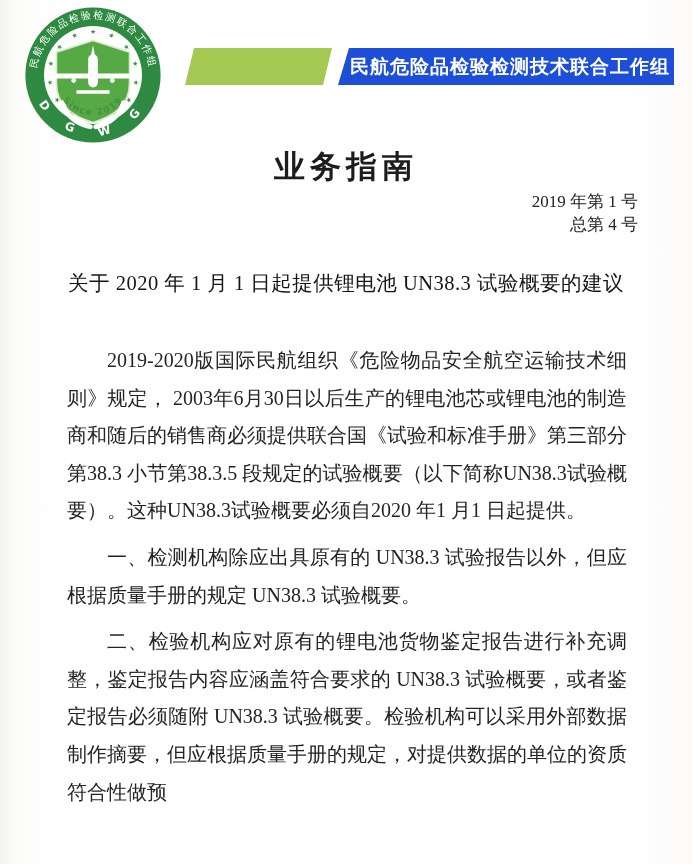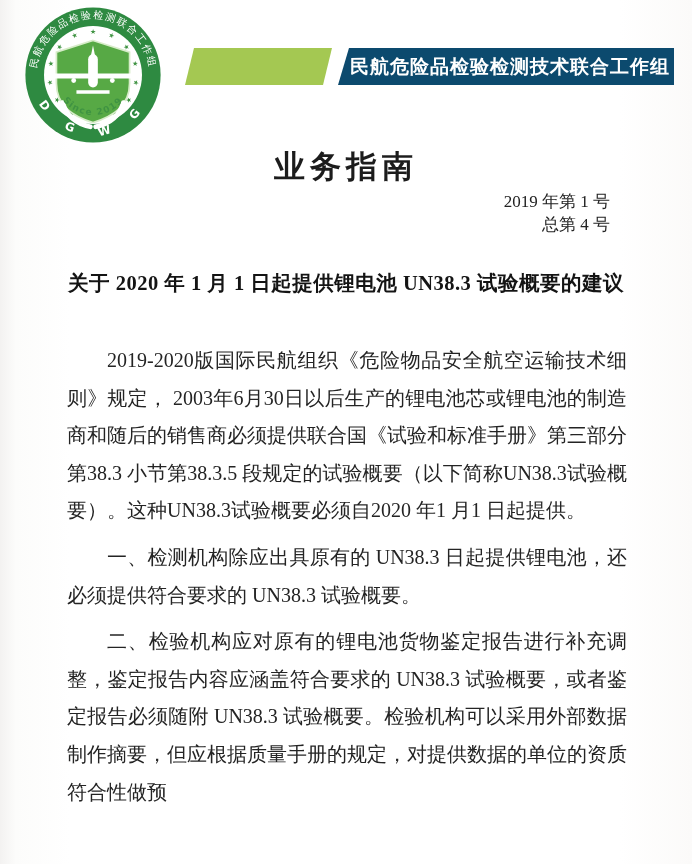--- a/index.html
+++ b/index.html
@@ -31,27 +31,27 @@
     white-space:nowrap;padding-left:8px;
   }
 
   
   .masthead{text-align:center;margin-top:6px;}
   .doc-title{
     margin:0;font-size:31px;font-weight:700;letter-spacing:5px;color:#1c1c1c;
     line-height:42px;
   }
   .issue-block{
-    text-align:right;padding-right:82px;margin-top:2px;
+    text-align:right;padding-right:54px;margin-top:2px;
     font-size:17px;line-height:23px;color:#222;
   }
 
   
   .article-heading{
-    text-align:center;font-size:20.5px;font-weight:700;color:#141414;
+    text-align:center;font-size:20.5px;font-weight:400;color:#141414;
     margin:32px 40px 0 40px;line-height:30px;letter-spacing:0.5px;
   }
   .body-text{
     margin-top:44px;padding:0 56px 0 58px;
     font-size:20px;line-height:37.6px;text-align:justify;
     color:#242424;
   }
   .body-text p{margin:9px;text-indent:2em;}
 
   
@@ -115,35 +115,35 @@
         <path d="M144 140 Q136 168 104 175"></path>
       </g>
 
       <text font-size="13" font-weight="bold" fill="#3f9342" letter-spacing="2">
         <textPath href="#arcSince" startOffset="50%" text-anchor="middle">Since 2019</textPath>
       </text>
     </svg>
 
     <div class="banner">
       <div class="banner-green" style="background:#a4c852;"></div>
-      <div class="banner-teal" style="background:#0c4a6e;">
+      <div class="banner-teal" style="background:#1d4ed8;">
         <span>民航危险品检验检测技术联合工作组</span>
       </div>
     </div>
   </div>
 
   <div class="masthead">
     <h1 class="doc-title">业务指南</h1>
   </div>
   <div class="issue-block">
     <div>2019 年第 1 号</div>
     <div>总第 4 号</div>
   </div>
 
   <div class="article-heading">关于 2020 年 1 月 1 日起提供锂电池 UN38.3 试验概要的建议</div>
 
   <div class="body-text">
     <p>2019-2020版国际民航组织《危险物品安全航空运输技术细则》规定， 2003年6月30日以后生产的锂电池芯或锂电池的制造商和随后的销售商必须提供联合国《试验和标准手册》第三部分第38.3 小节第38.3.5 段规定的试验概要（以下简称UN38.3试验概要）。这种UN38.3试验概要必须自2020 年1 月1 日起提供。</p>
-    <p>一、检测机构除应出具原有的 UN38.3 日起提供锂电池，还必须提供符合要求的 UN38.3 试验概要。</p>
+    <p>一、检测机构除应出具原有的 UN38.3 试验报告以外，但应根据质量手册的规定 UN38.3 试验概要。</p>
     <p>二、检验机构应对原有的锂电池货物鉴定报告进行补充调整，鉴定报告内容应涵盖符合要求的 UN38.3 试验概要，或者鉴定报告必须随附 UN38.3 试验概要。检验机构可以采用外部数据制作摘要，但应根据质量手册的规定，对提供数据的单位的资质符合性做预</p>
   </div>
 
 </div>
 
 </body></html>

